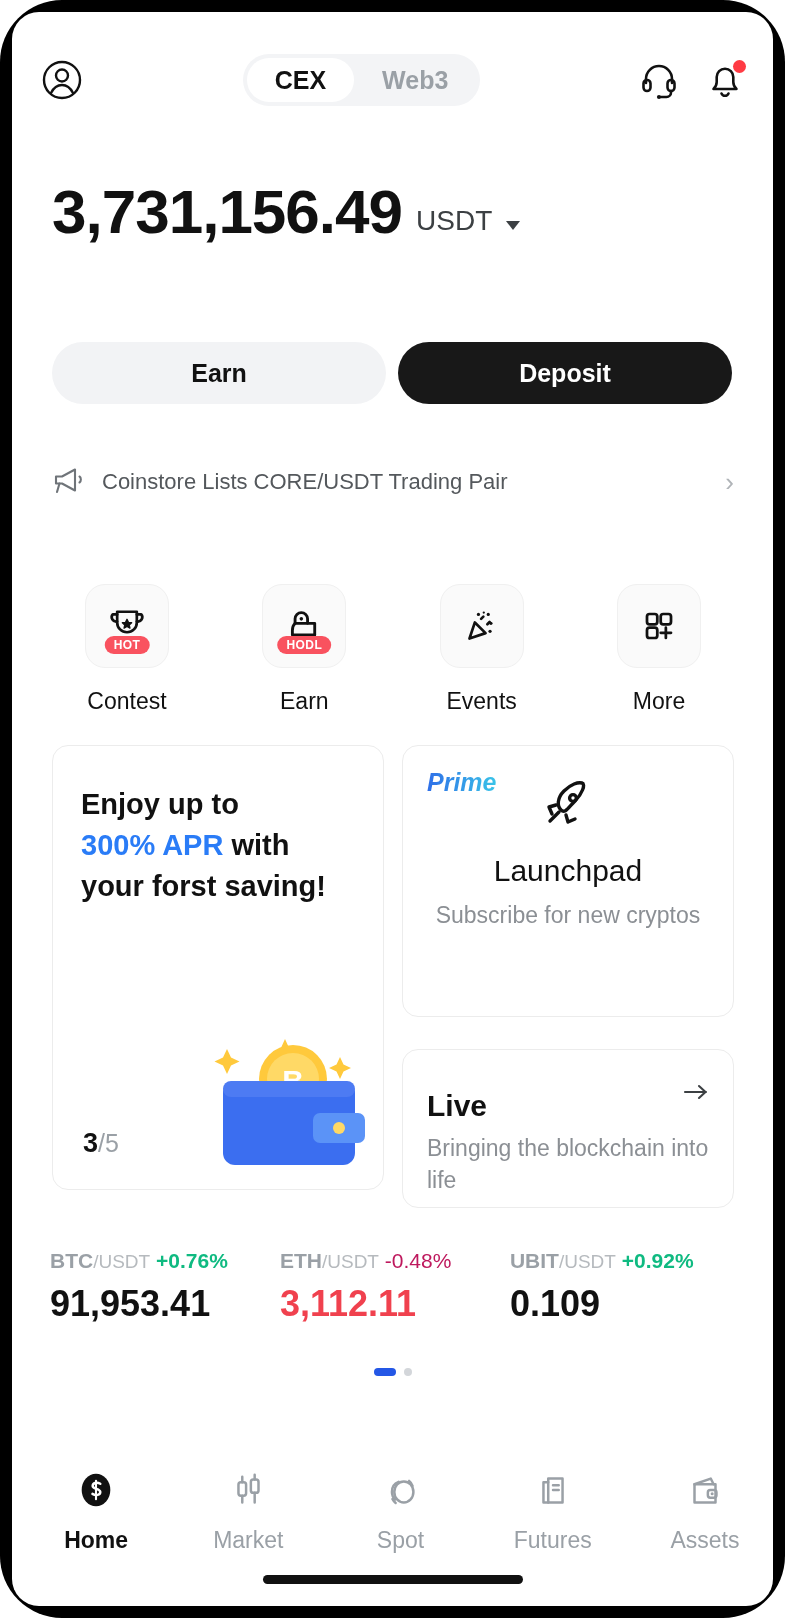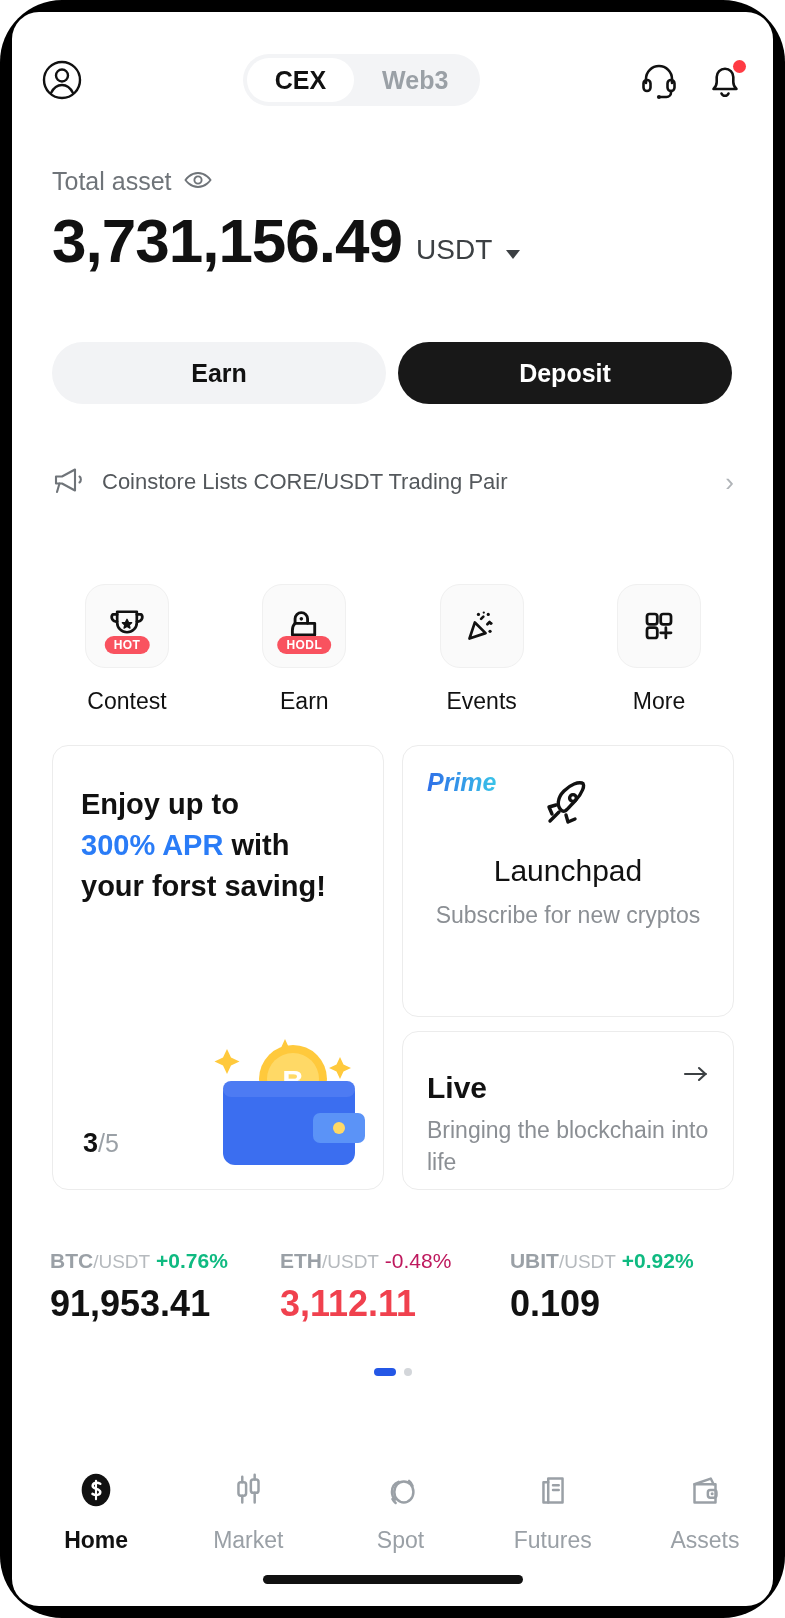--- a/index.html
+++ b/index.html
@@ -124,21 +124,21 @@
   
   .cards { position: absolute; left: 40px; top: 733px; width: 682px; display: flex; gap: 18px; }
   .card { background: #ffffff; border: 1px solid #ececec; border-radius: 16px; }
   .card-left { position: relative; width: 332px; height: 445px; padding: 38px 28px; overflow: hidden; }
   .promo-text { font-size: 29px; font-weight: 700; line-height: 1.42; color: #111111; }
   .promo-hl { color: #2a7cf7; }
   .counter { position: absolute; left: 30px; bottom: 30px; font-size: 25px; color: #9aa0a6; }
   .counter b { color: #111111; font-weight: 700; font-size: 27px; }
   .wallet-art { position: absolute; right: 6px; bottom: 24px; width: 176px; height: 170px; }
 
-  .card-col-right { display: flex; flex-direction: column; gap: 14px; width: 332px; }
+  .card-col-right { display: flex; flex-direction: column; gap: 32px; width: 332px; }
   .card-prime { height: 272px; padding: 26px 24px; text-align: center; position: relative; }
   .prime-tag {
     position: absolute; left: 24px; top: 22px;
     font-size: 25px; font-style: italic; font-weight: 700;
     background: linear-gradient(90deg, #2f6fe8 0%, #39c3e8 100%);
     -webkit-background-clip: text; background-clip: text; color: transparent;
   }
   .rocket { margin: 58px auto 0; width: 62px; height: 62px; }
   .prime-title { margin-top: 16px; font-size: 30px; color: #111111; }
   .prime-sub { margin-top: 10px; font-size: 23px; color: #8b8f94; line-height: 1.5; }
@@ -219,29 +219,20 @@
         <svg viewBox="0 0 40 40" width="40" height="40" fill="none" stroke="#111" stroke-width="2.6" stroke-linecap="round" stroke-linejoin="round">
           <path d="M8.5 29c2.2-2 3.2-4.2 3.2-7v-5a8.3 8.3 0 0116.6 0v5c0 2.8 1 5 3.2 7z"></path>
           <path d="M16.5 33.5a3.8 3.8 0 007 0"></path>
         </svg>
         <span class="red-dot"></span>
       </span>
     </div>
   </div>
 
   <div class="asset-wrap">
-    <div class="asset-label-row">
-      <span class="asset-label">Total asset</span>
-      <span>
-        <svg viewBox="0 0 28 20" width="28" height="20" fill="none" stroke="#6f7479" stroke-width="1.9">
-          <path d="M1.5 10S6 3 14 3s12.5 7 12.5 7-4.5 7-12.5 7S1.5 10 1.5 10z"></path>
-          <circle cx="14" cy="10" r="3.6"></circle>
-        </svg>
-      </span>
-    </div>
     <div class="asset-amount-row">
       <span class="asset-amount">3,731,156.49</span>
       <span class="asset-ccy">USDT</span>
       <span class="caret"></span>
     </div>
   </div>
 
   <div class="actions">
     <button class="btn btn-earn">Earn</button>
     <button class="btn btn-deposit">Deposit</button>

